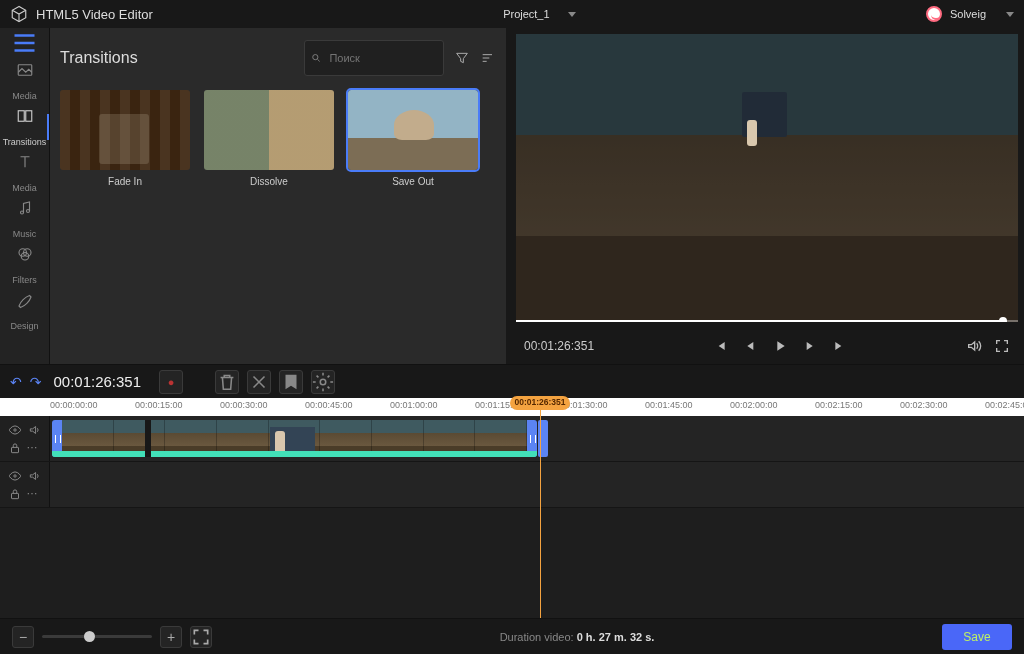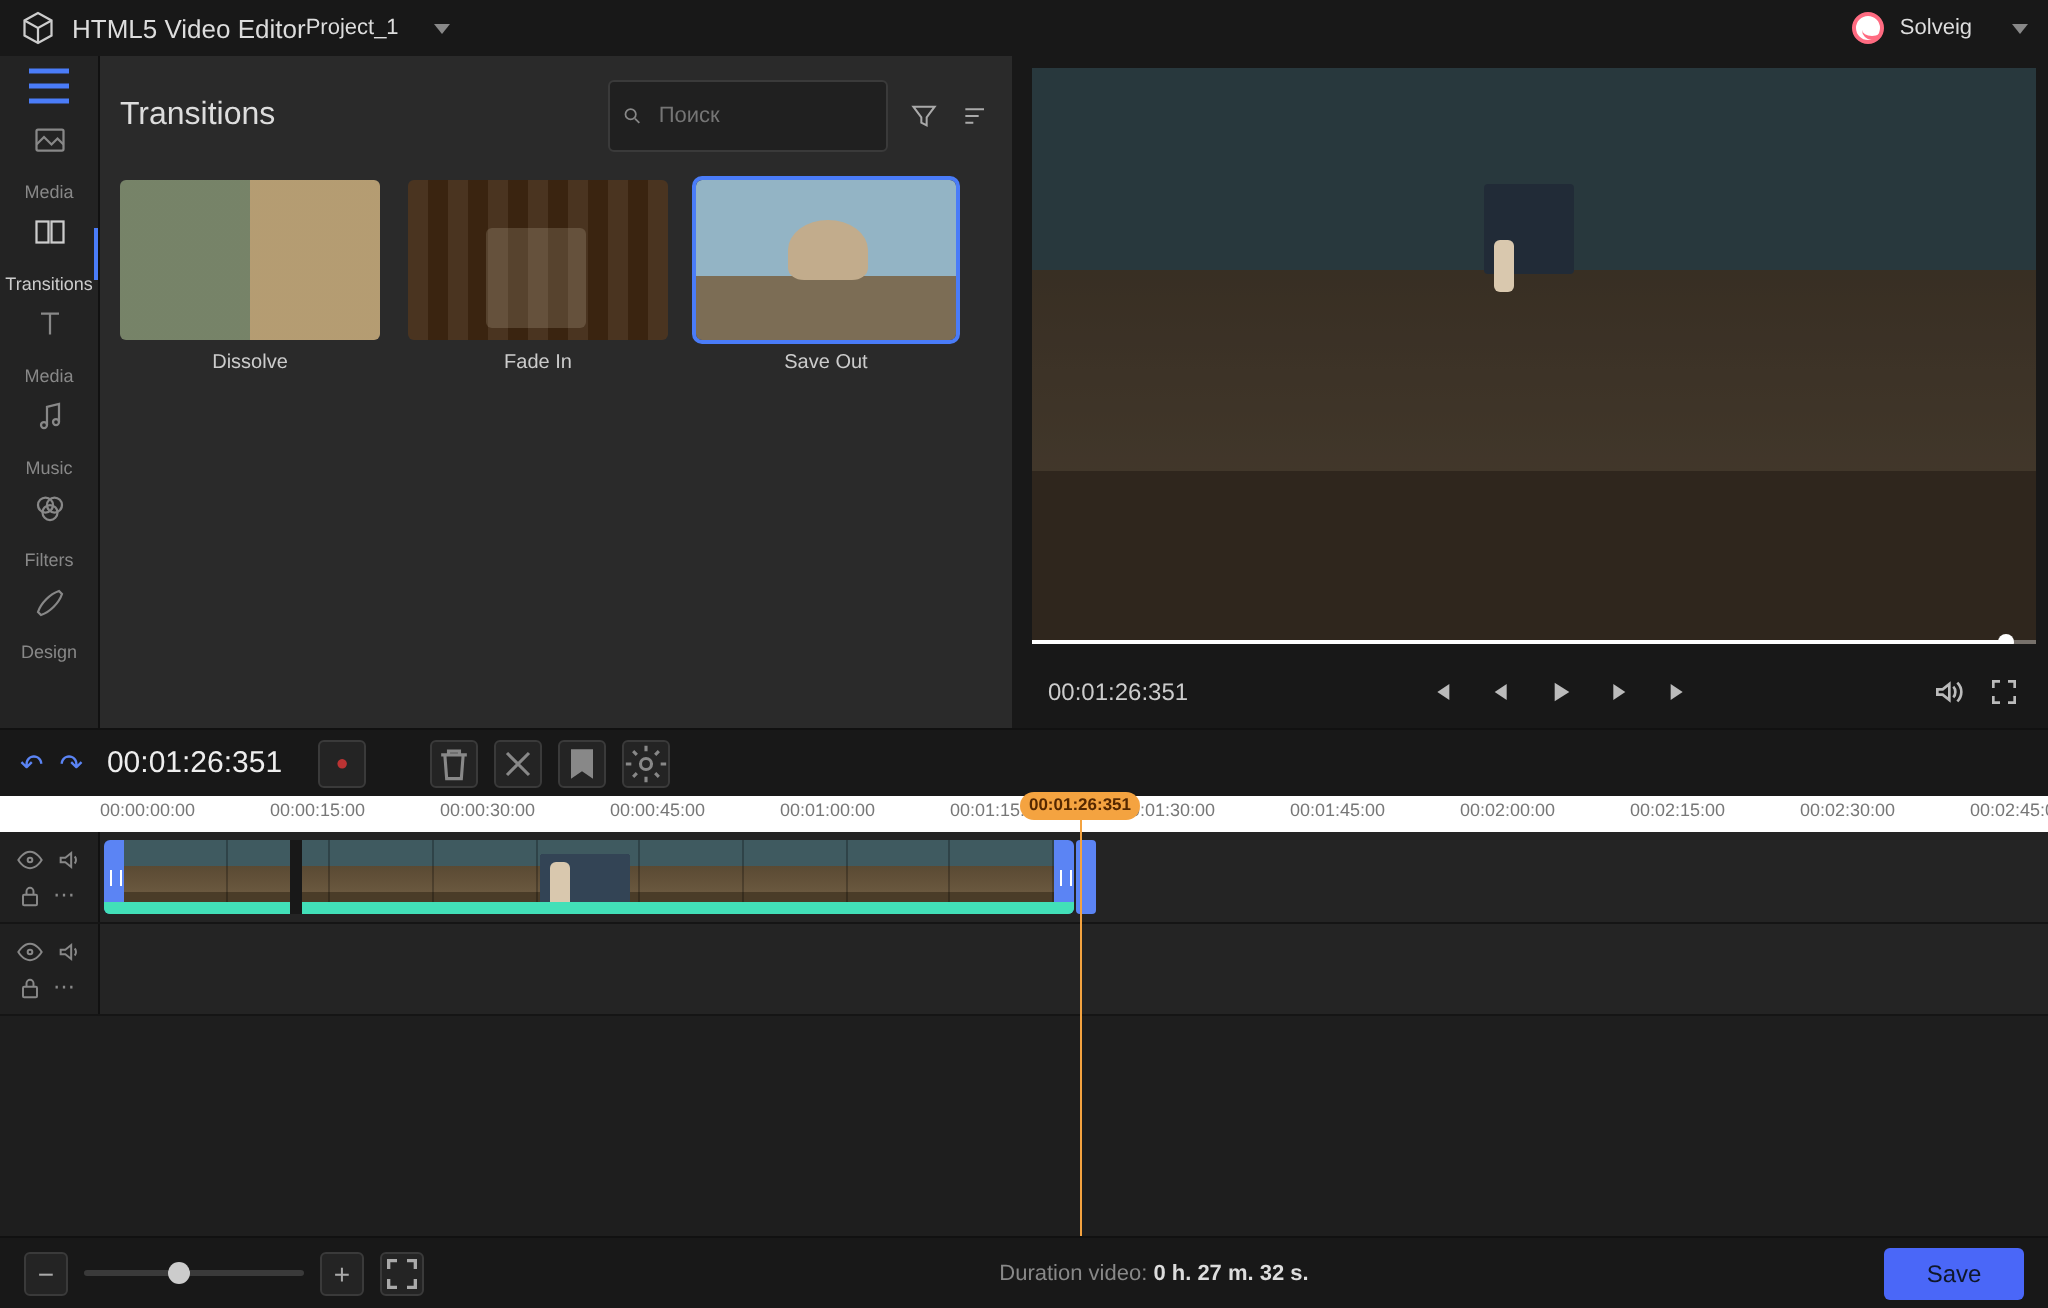--- a/index.html
+++ b/index.html
@@ -2,21 +2,21 @@
 <html><head>
 <meta charset="utf-8">
 <style>
 html,body{margin:0;padding:0;height:100%;background:#181818;color:#b8b8b8;font-family:Arial,Helvetica,sans-serif;font-size:11px;overflow:hidden}
 *{box-sizing:border-box}
 .app{width:1024px;height:654px;display:flex;flex-direction:column;background:#1e1e1e}
 
 .topbar{height:28px;background:#181818;display:flex;align-items:center;padding:0 10px;color:#ddd}
 .logo-icon{width:18px;height:18px;margin-right:8px;color:#ccc}
 .topbar-title{font-size:13px;font-weight:500}
-.topbar-center{flex:1;display:flex;justify-content:flex-start;align-items:center}
+.topbar-center{flex:1;display:flex;justify-content:center;align-items:center}
 .project-dropdown{display:flex;align-items:center;gap:6px;cursor:pointer}
 .user-area{display:flex;align-items:center;gap:8px}
 .avatar{width:16px;height:16px;border-radius:50%;background:#fff;border:2px solid #ff6b81;position:relative}
 .avatar::after{content:"";position:absolute;left:3px;top:4px;width:10px;height:6px;border-bottom:2px solid #ff6b81;border-radius:0 0 8px 8px}
 .chev{width:0;height:0;border-left:4px solid transparent;border-right:4px solid transparent;border-top:5px solid #888}
 .topbar .chev{margin-left:12px}
 
 .main{flex:1;display:flex;min-height:0}
 .sidebar{width:50px;background:#232323;display:flex;flex-direction:column;align-items:center;border-right:1px solid #111}
 .sb-hamburger{height:30px;width:100%;display:flex;align-items:center;justify-content:center;color:#4a7cf8;cursor:pointer}
@@ -86,21 +86,21 @@
 .playhead-label{position:absolute;left:-27px;top:-1px;width:54px;text-align:center;color:#552800;font-size:8.5px;font-weight:600}
 .tlwrap{position:relative}
 
 .bottom{height:36px;background:#181818;border-top:1px solid #111;display:flex;align-items:center;padding:0 12px}
 .zoom{display:flex;align-items:center;gap:8px}
 .zbtn{width:22px;height:22px;border:1px solid #3a3a3a;background:#242424;color:#aaa;border-radius:3px;display:flex;align-items:center;justify-content:center;cursor:pointer;font-size:14px}
 .zslider{width:110px;height:3px;background:#3a3a3a;border-radius:2px;position:relative;cursor:pointer}
 .zslider::after{content:"";position:absolute;left:38%;top:-4px;width:11px;height:11px;border-radius:50%;background:#ccc}
 .bottom-center{flex:1;text-align:center;color:#888}
 .bottom-center b{color:#ddd}
-.save-btn{width:70px;height:26px;background:#4a67f8;color:#0f172a;font-size:12px;border-radius:3px;display:flex;align-items:center;justify-content:center;cursor:pointer}
+.save-btn{width:70px;height:26px;background:#4a67f8;color:#bef264;font-size:12px;border-radius:3px;display:flex;align-items:center;justify-content:center;cursor:pointer}
 .dim-mask{position:absolute;inset:0;background:rgba(10,10,15,.42);pointer-events:none}
 
 svg{width:100%;height:100%}
 </style>
 </head>
 <body>
 
 <div class="app">
 
   <div class="topbar">
@@ -190,26 +190,26 @@
           </div>
           <span class="tool-icn"><svg viewBox="0 0 24 24" fill="none" stroke="currentColor" stroke-width="1.5">
                 <path d="M4 5h16l-6 8v6l-4-2v-4L4 5z"></path>
               </svg></span>
           <span class="tool-icn"><svg viewBox="0 0 24 24" fill="none" stroke="currentColor" stroke-width="1.5">
                 <path d="M4 7h14M4 12h10M4 17h6"></path>
               </svg></span>
         </div>
         <div class="trans-grid">
           <div class="trans-item">
+            <div class="trans-thumb bg-band"></div>
+            <span class="trans-caption">Fade In</span>
+          </div>
+          <div class="trans-item">
             <div class="trans-thumb bg-twohat"></div>
             <span class="trans-caption">Dissolve</span>
-          </div>
-          <div class="trans-item">
-            <div class="trans-thumb bg-band"></div>
-            <span class="trans-caption">Fade In</span>
           </div>
           <div class="trans-item selected">
             <div class="trans-thumb bg-hat"></div>
             <span class="trans-caption">Save Out</span>
           </div>
         </div>
       </div>
 
       <div class="preview">
         <div class="preview-vid bg-office">

